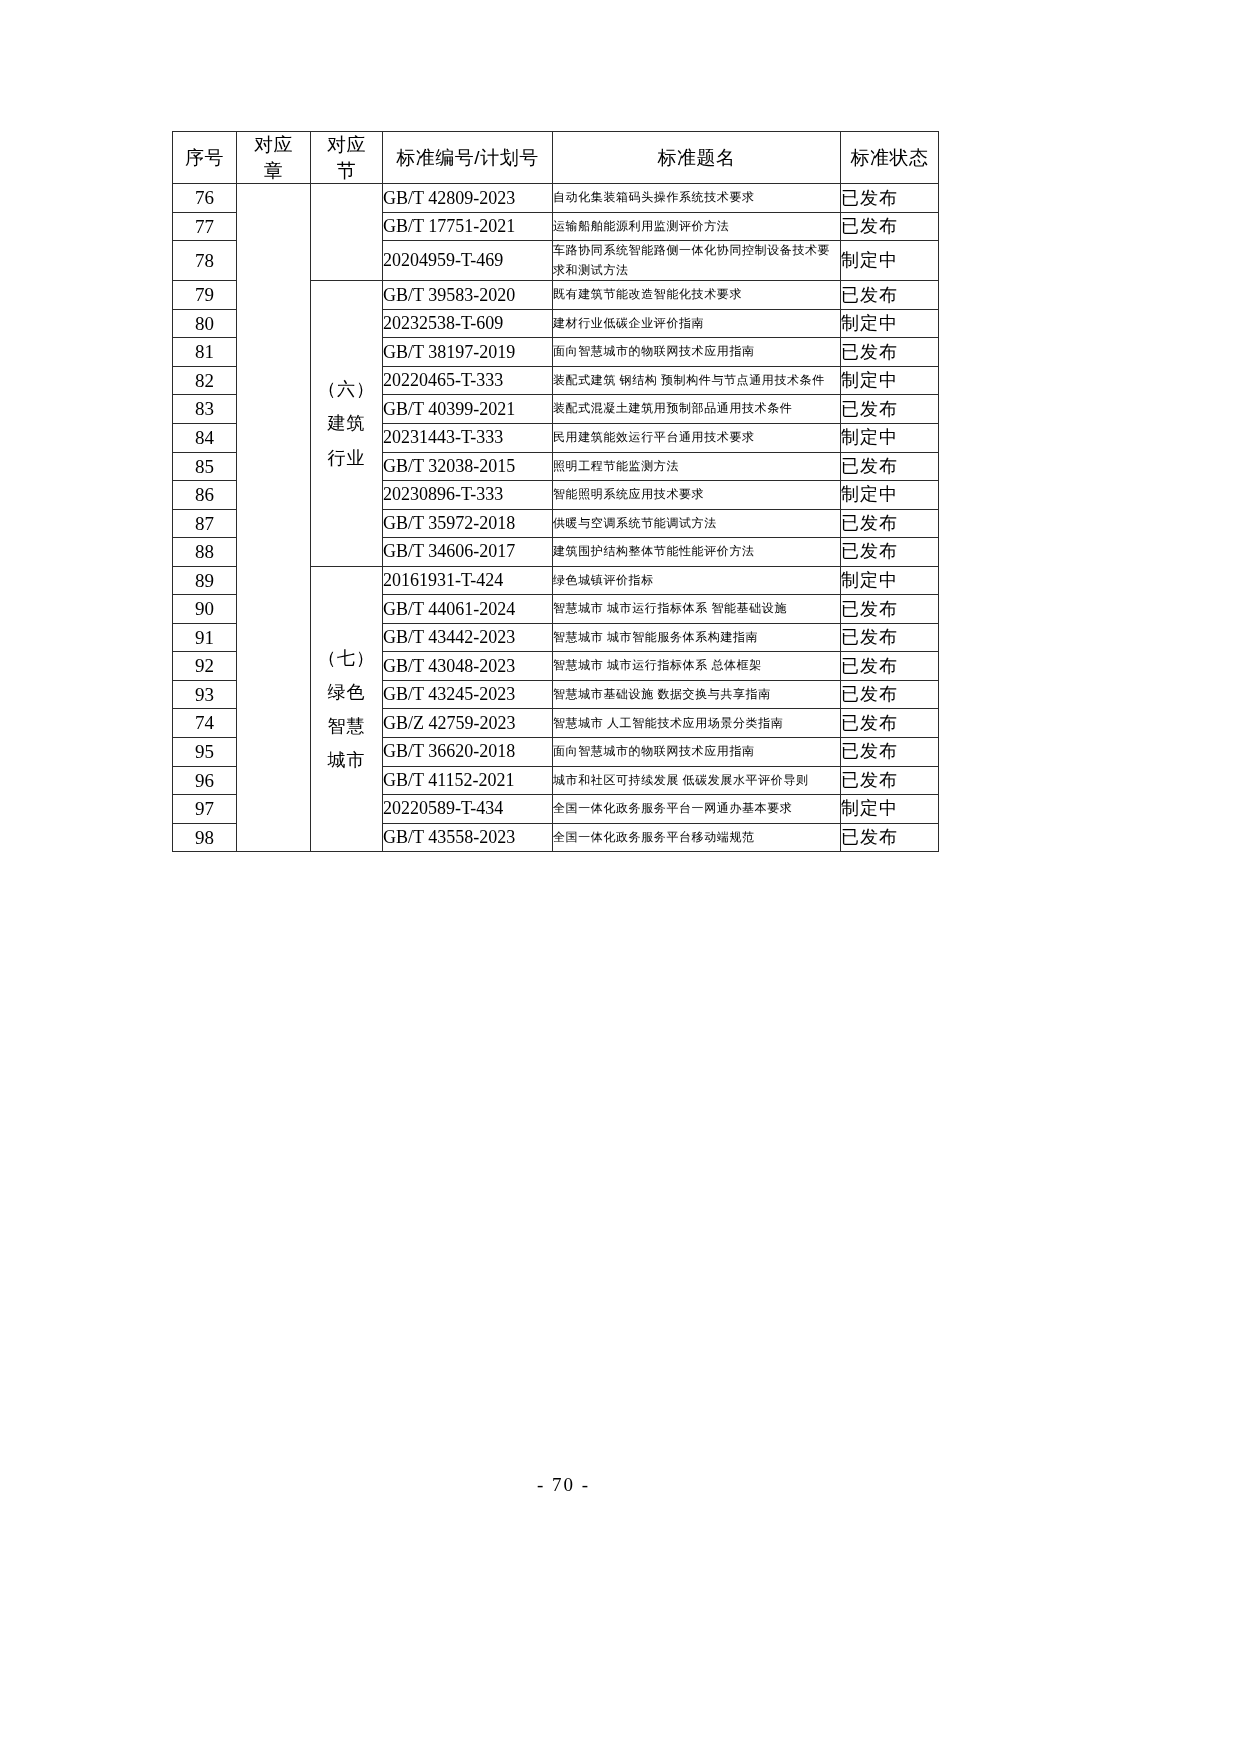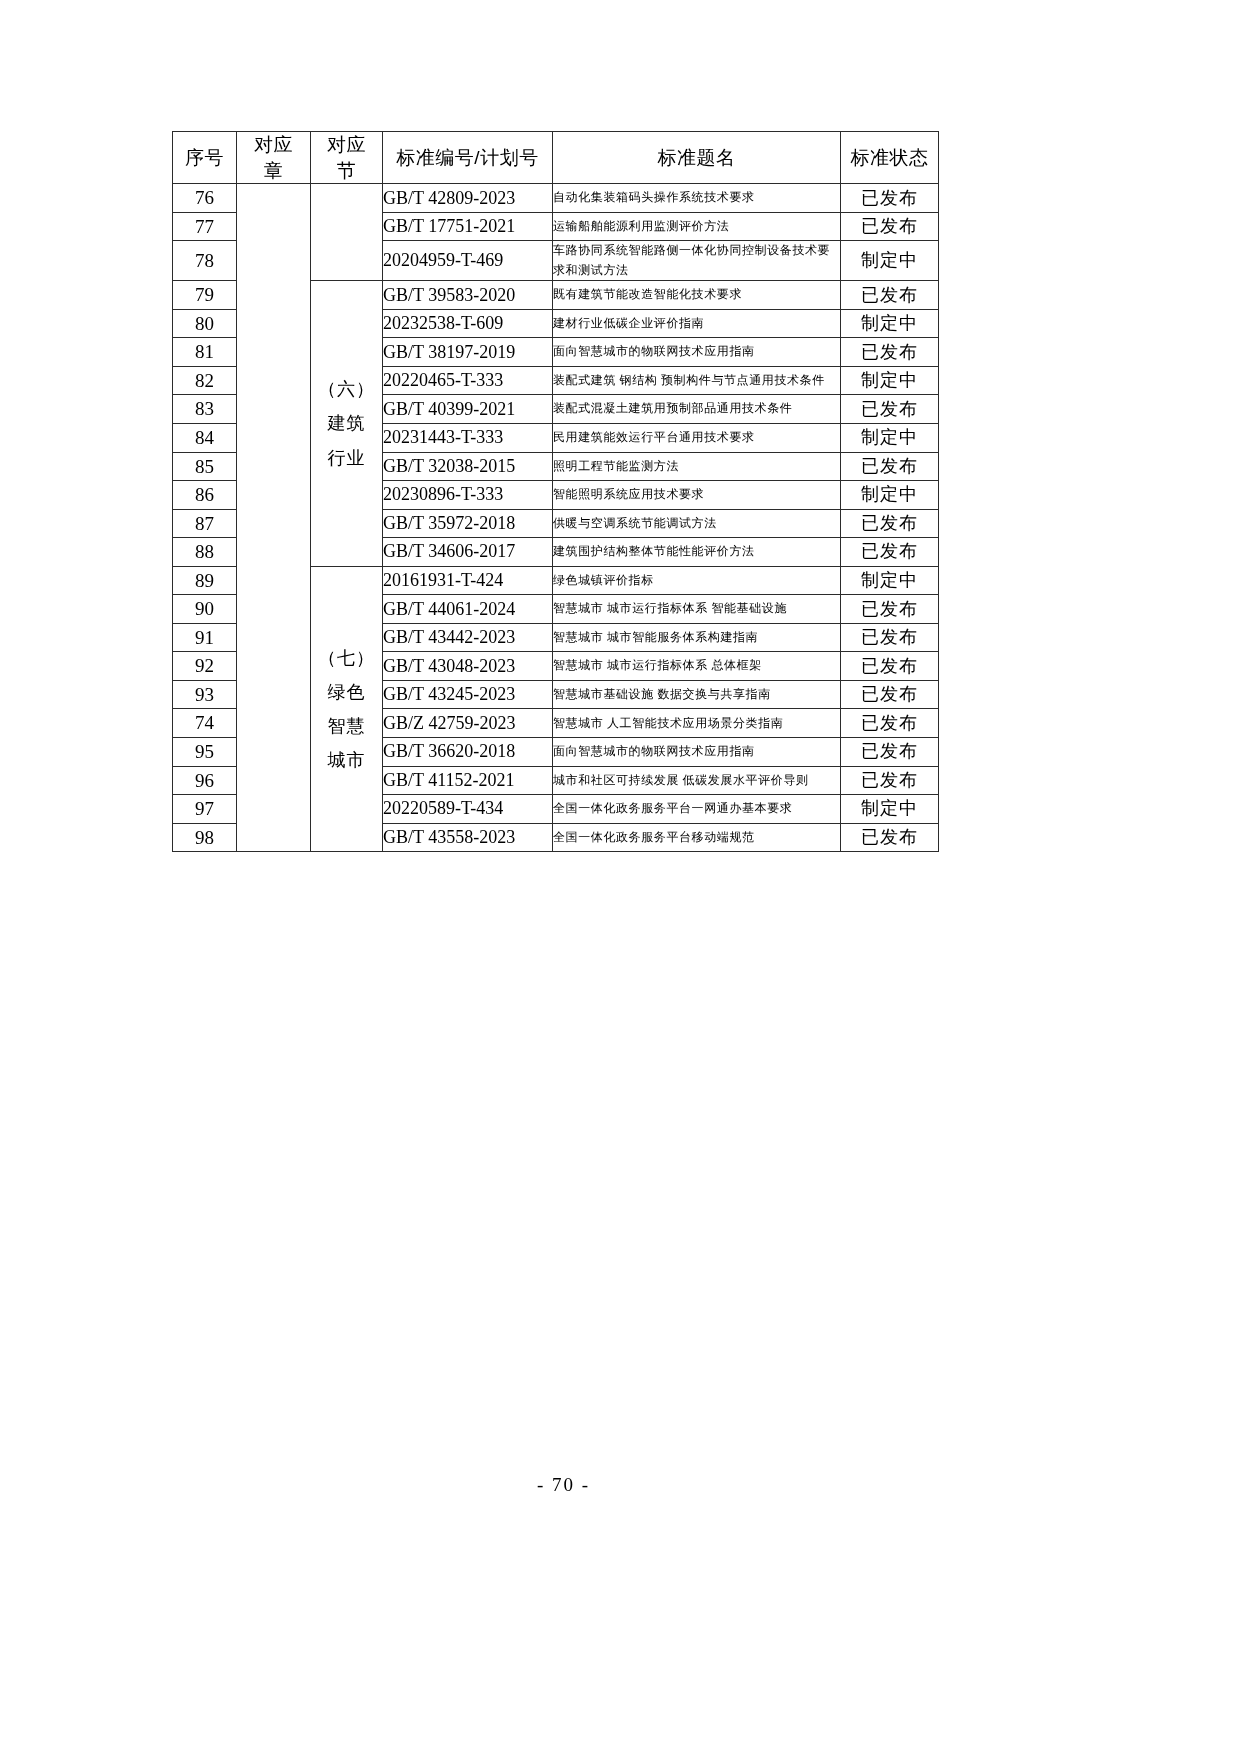--- a/index.html
+++ b/index.html
@@ -74,21 +74,21 @@
   }
   .cell-title {
     text-align: left;
     font-size: 12px;
     font-family: "Liberation Serif", serif;
     padding: 5px 7px;
     line-height: 1.62;
     letter-spacing: 0.6px;
   }
   .cell-state {
-    text-align: center;
+    text-align: left;
     font-size: 18px;
     font-family: "Liberation Serif", serif;
     padding: 4px 2px;
     line-height: 1.5;
     letter-spacing: 1px;
     white-space: nowrap;
   }
   .cell-sec {
     text-align: center;
     font-size: 18px;

